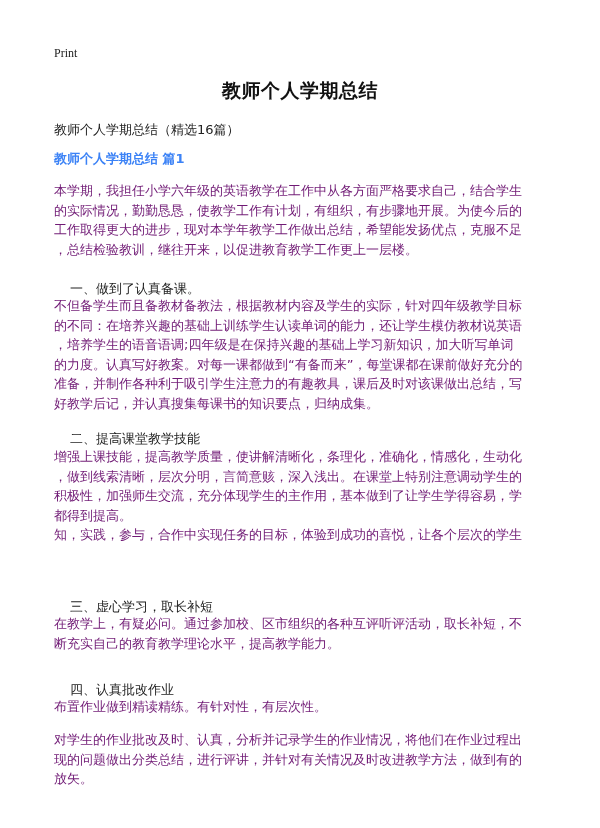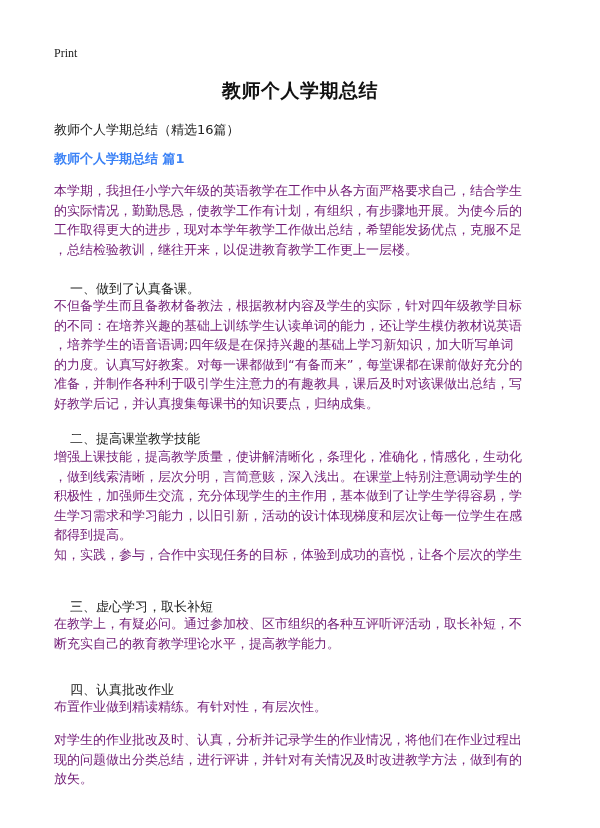--- a/index.html
+++ b/index.html
@@ -105,21 +105,20 @@
   <span class="line">准备，并制作各种利于吸引学生注意力的有趣教具，课后及时对该课做出总结，写</span>
   <span class="line">好教学后记，并认真搜集每课书的知识要点，归纳成集。</span>
 </div>
 
 <p class="subhead" style="top:414px;">二、提高课堂教学技能</p>
 
 <div class="body-block" style="top:447px;">
   <span class="line">增强上课技能，提高教学质量，使讲解清晰化，条理化，准确化，情感化，生动化</span>
   <span class="line">，做到线索清晰，层次分明，言简意赅，深入浅出。在课堂上特别注意调动学生的</span>
   <span class="line">积极性，加强师生交流，充分体现学生的主作用，基本做到了让学生学得容易，学</span>
-  <span class="line">生学习需求和学习能力，以旧引新，活动的设计体现梯度和层次让每一位学生在感</span>
   <span class="line">都得到提高。</span>
   <span class="line">知，实践，参与，合作中实现任务的目标，体验到成功的喜悦，让各个层次的学生</span>
 </div>
 
 <p class="subhead" style="top:582px;">三、虚心学习，取长补短</p>
 
 <div class="body-block" style="top:614px;">
   <span class="line">在教学上，有疑必问。通过参加校、区市组织的各种互评听评活动，取长补短，不</span>
   <span class="line">断充实自己的教育教学理论水平，提高教学能力。</span>
 </div>

